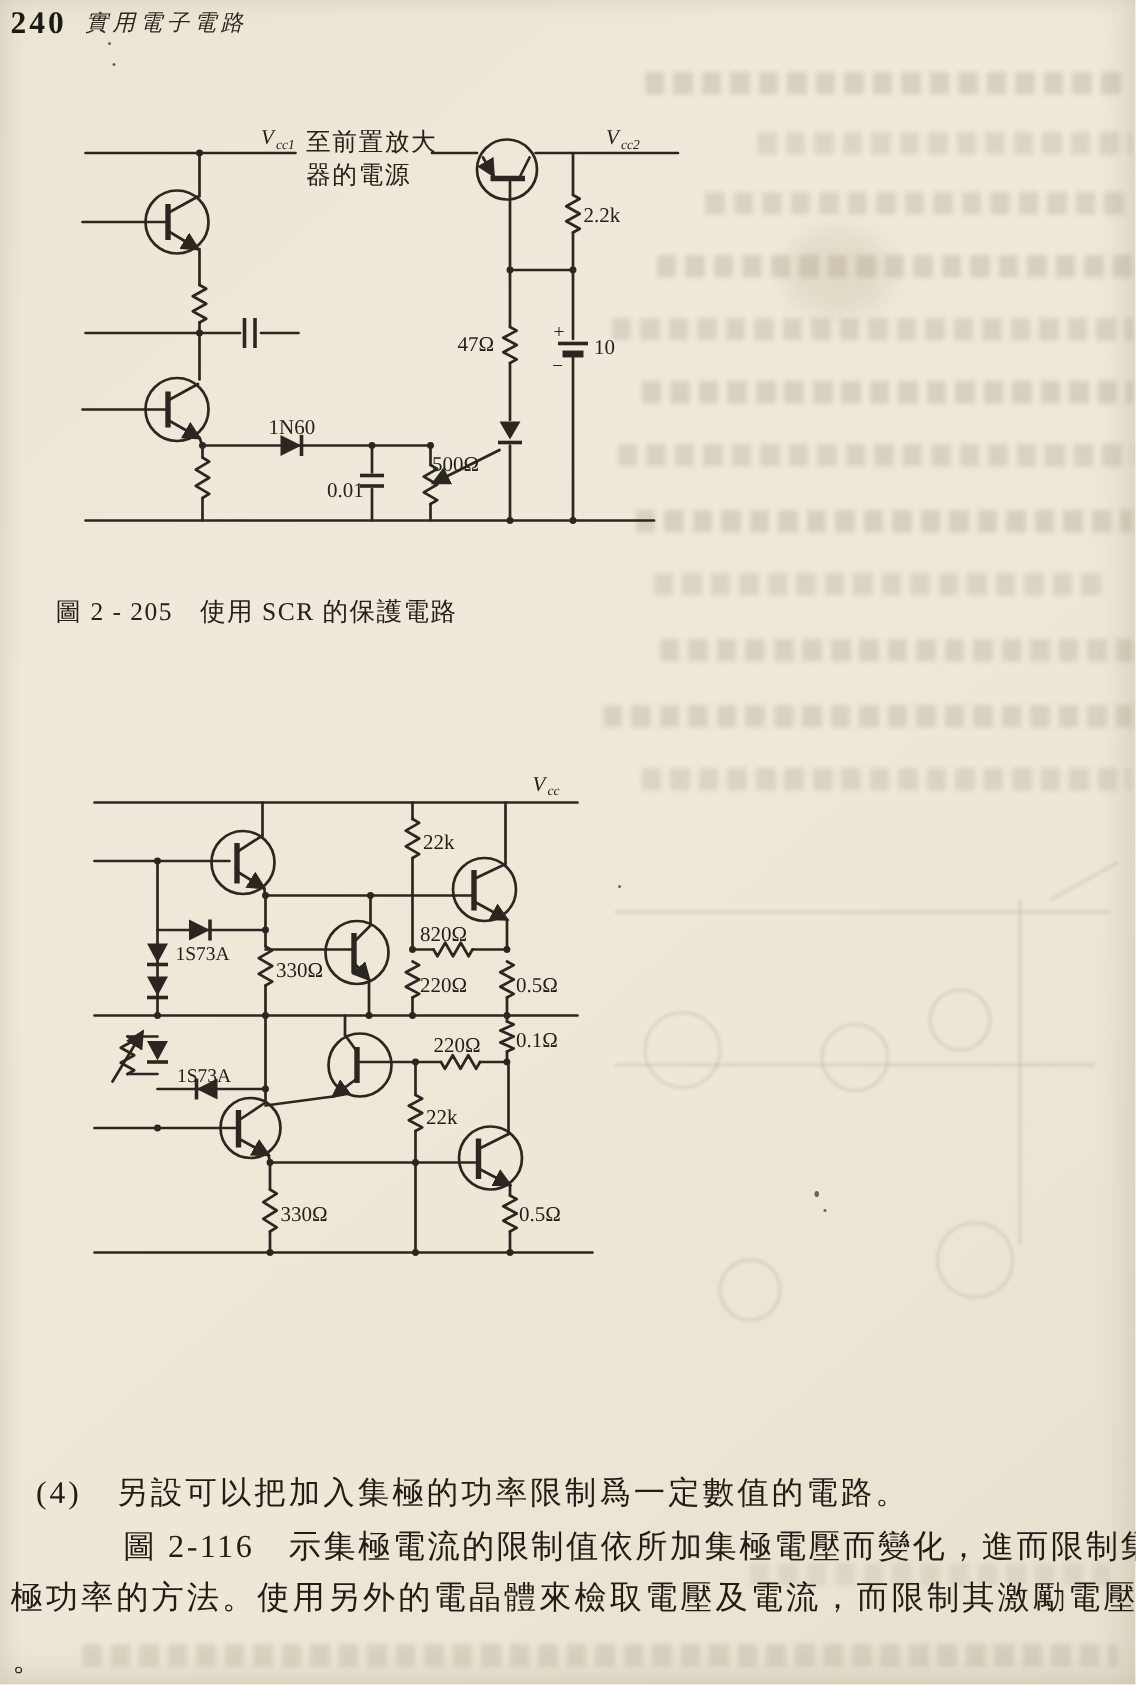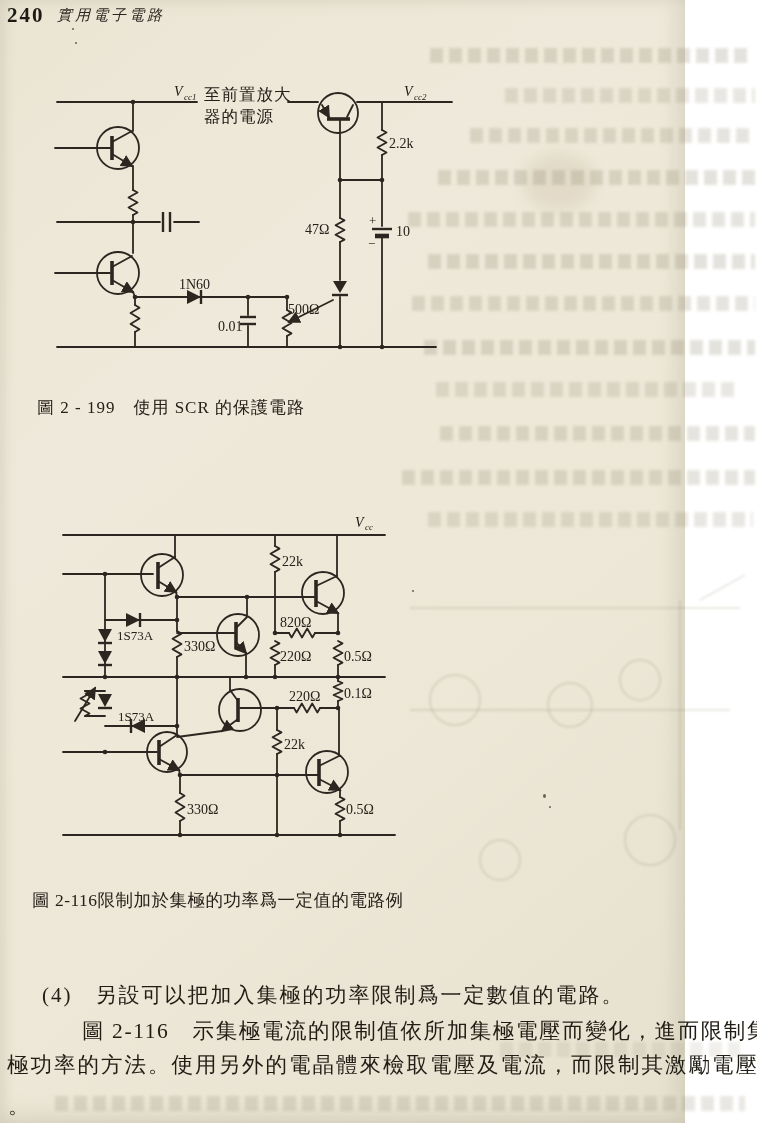--- a/index.html
+++ b/index.html
@@ -1,29 +1,29 @@
 <!DOCTYPE html>
 <html><head>
 <meta charset="utf-8">
 <style>
   html,body{margin:0;padding:0;}
   body{width:757px;height:1123px;overflow:hidden;
        font-family:"Liberation Serif","DejaVu Serif",serif;}
-  .page{position:relative;width:685px;height:1123px;
+  .page{position:relative;width:757px;height:1123px;
         background:linear-gradient(140deg,#eae5d3 0%,#eee9da 30%,#ece7d6 65%,#e6e1cf 100%);
         box-shadow:inset -10px 0 18px rgba(120,110,80,.10), inset 0 -12px 20px rgba(120,110,80,.07), inset 6px 0 10px rgba(120,110,80,.06);
         color:#262219;}
   .abs{position:absolute;}
   .pgnum{left:7px;top:3px;font-size:21px;font-weight:bold;letter-spacing:2px;color:#1d1a14;}
   .booktitle{left:57px;top:6px;font-size:15px;letter-spacing:3px;color:#2b2720;font-style:italic;}
   .caption{font-size:17px;letter-spacing:1px;color:#25211a;white-space:nowrap;}
   .cap1{left:37px;top:396px;}
   .cap2{left:32px;top:888px;font-size:17.5px;letter-spacing:.5px;}
   .bodyline{white-space:nowrap;color:#211d15;}
-  .bl1{left:42px;top:981px;font-size:21px;letter-spacing:2px;}
+  .bl1{left:24px;top:981px;font-size:21px;letter-spacing:2px;}
   .bl2{left:82px;top:1016px;font-size:21.5px;letter-spacing:1.6px;}
   .bl3{left:7px;top:1050px;font-size:21.5px;letter-spacing:2px;}
   .bl4{left:8px;top:1092px;font-size:21px;}
   
   svg{overflow:visible;}
   .w{fill:none;stroke:#2b2720;stroke-width:1.8;stroke-linecap:round;stroke-linejoin:round;}
   .bar{fill:none;stroke:#2b2720;stroke-width:3.6;stroke-linecap:butt;}
   .plate{fill:none;stroke:#2b2720;stroke-width:2.4;stroke-linecap:butt;}
   .fat{fill:none;stroke:#2b2720;stroke-width:4.6;stroke-linecap:butt;}
   .dot{fill:#2b2720;stroke:none;}
@@ -191,21 +191,21 @@
     <text class="clabel" x="389" y="148">2.2k</text>
     <text class="clabel" x="305" y="234">47Ω</text>
     <text class="clabel-sm" x="369" y="225">+</text>
     <text class="clabel-sm" x="368" y="248">−</text>
     <text class="clabel" x="396" y="236">10</text>
     <text class="clabel" x="179" y="289">1N60</text>
     <text class="clabel" x="218" y="331">0.01</text>
     <text class="clabel" x="288" y="314">500Ω</text>
   </svg>
 
-  <div class="abs caption cap1">圖 2 - 199　使用 SCR 的保護電路</div>
+  <div class="abs caption cap1">圖 2 - 205　使用 SCR 的保護電路</div>
 
   <svg class="abs" style="left:55px;top:510px;" width="350" height="340" viewBox="55 510 350 340">
     <g>
       <path class="w" d="M63,535 H385"></path>
       <path class="w" d="M175,535 V557"></path>
       <path class="w" d="M63,574 H153"></path>
       <path class="w" d="M105,574 V677"></path>
       <path class="w" d="M176,592 L177,597"></path>
       <path class="w" d="M177,597 H302"></path>
       <path class="w" d="M247,597 V616"></path>
@@ -361,20 +361,19 @@
     <text class="clabel" x="280" y="661">220Ω</text>
     <text class="clabel" x="344" y="661">0.5Ω</text>
     <text class="clabel" x="289" y="701">220Ω</text>
     <text class="clabel" x="344" y="698">0.1Ω</text>
     <text class="clabel-sm" x="118" y="721">1S73A</text>
     <text class="clabel" x="284" y="749">22k</text>
     <text class="clabel" x="187" y="814">330Ω</text>
     <text class="clabel" x="346" y="814">0.5Ω</text>
   </svg>
 
-  <div class="abs caption cap2">圖 2-116限制加於集極的功率爲一定值的電路例</div>
 
   <div class="abs bodyline bl1">(4)　另設可以把加入集極的功率限制爲一定數值的電路。</div>
   <div class="abs bodyline bl2">圖 2-116　示集極電流的限制值依所加集極電壓而變化，進而限制集</div>
   <div class="abs bodyline bl3">極功率的方法。使用另外的電晶體來檢取電壓及電流，而限制其激勵電壓</div>
   <div class="abs bodyline bl4">。</div>
 
 </div>
 
 </body></html>

